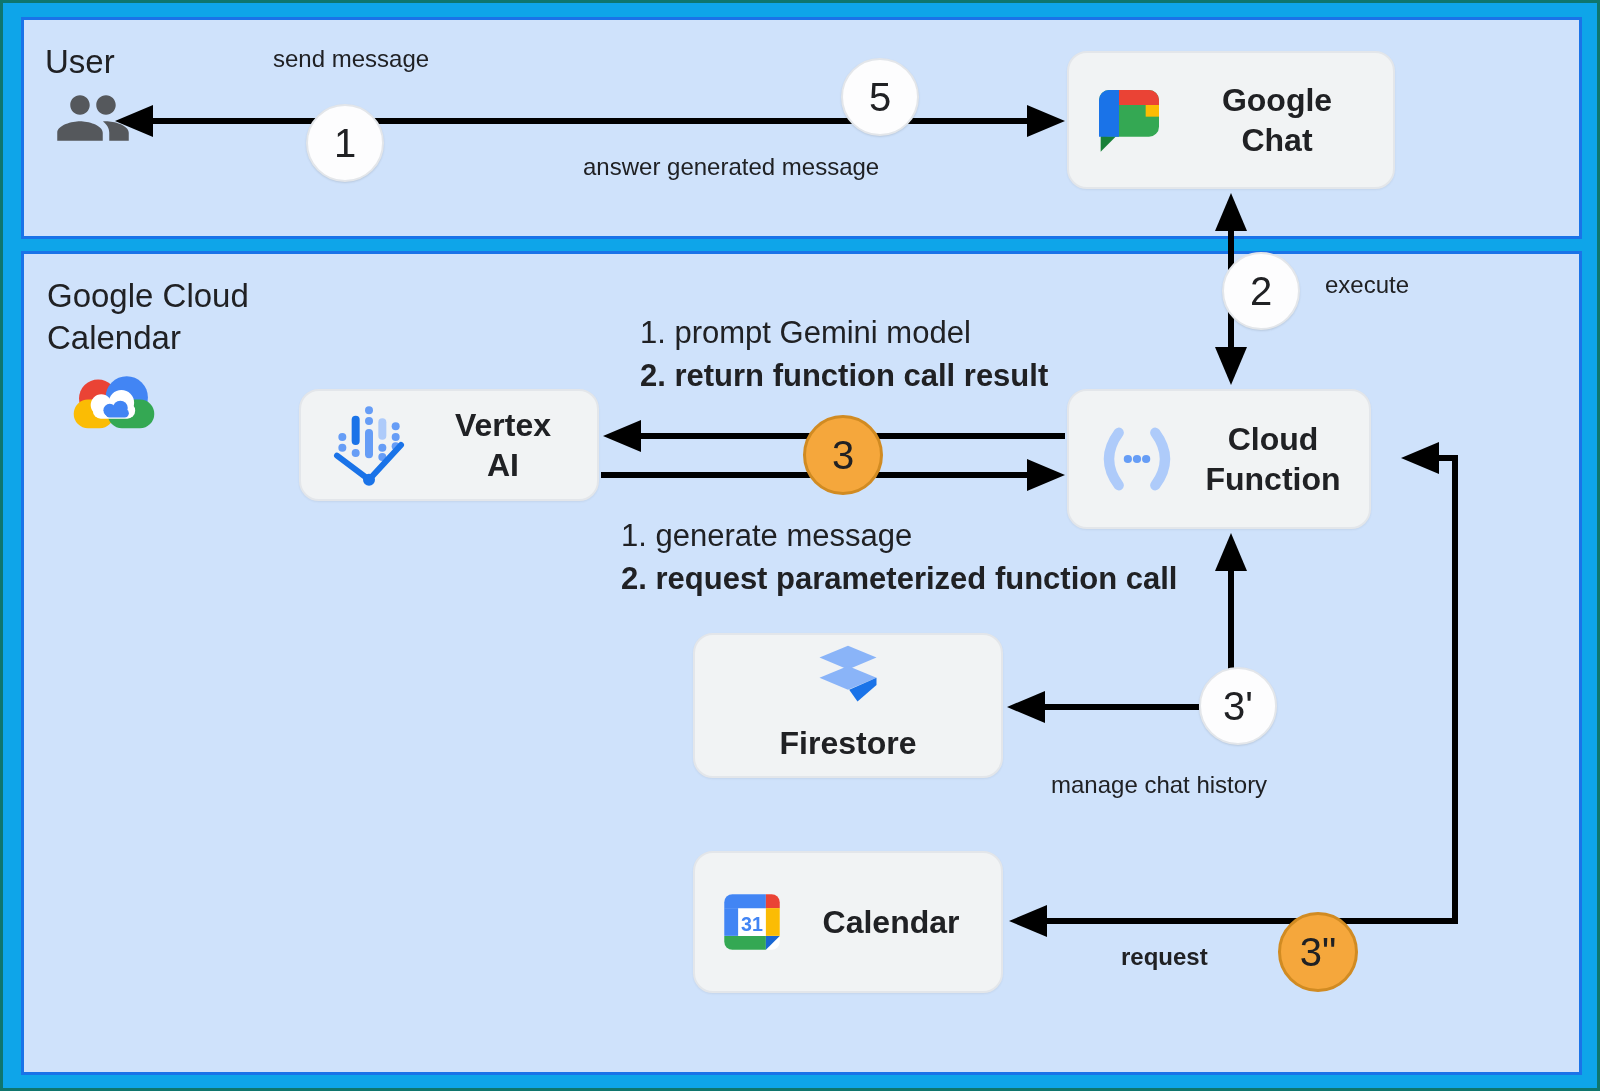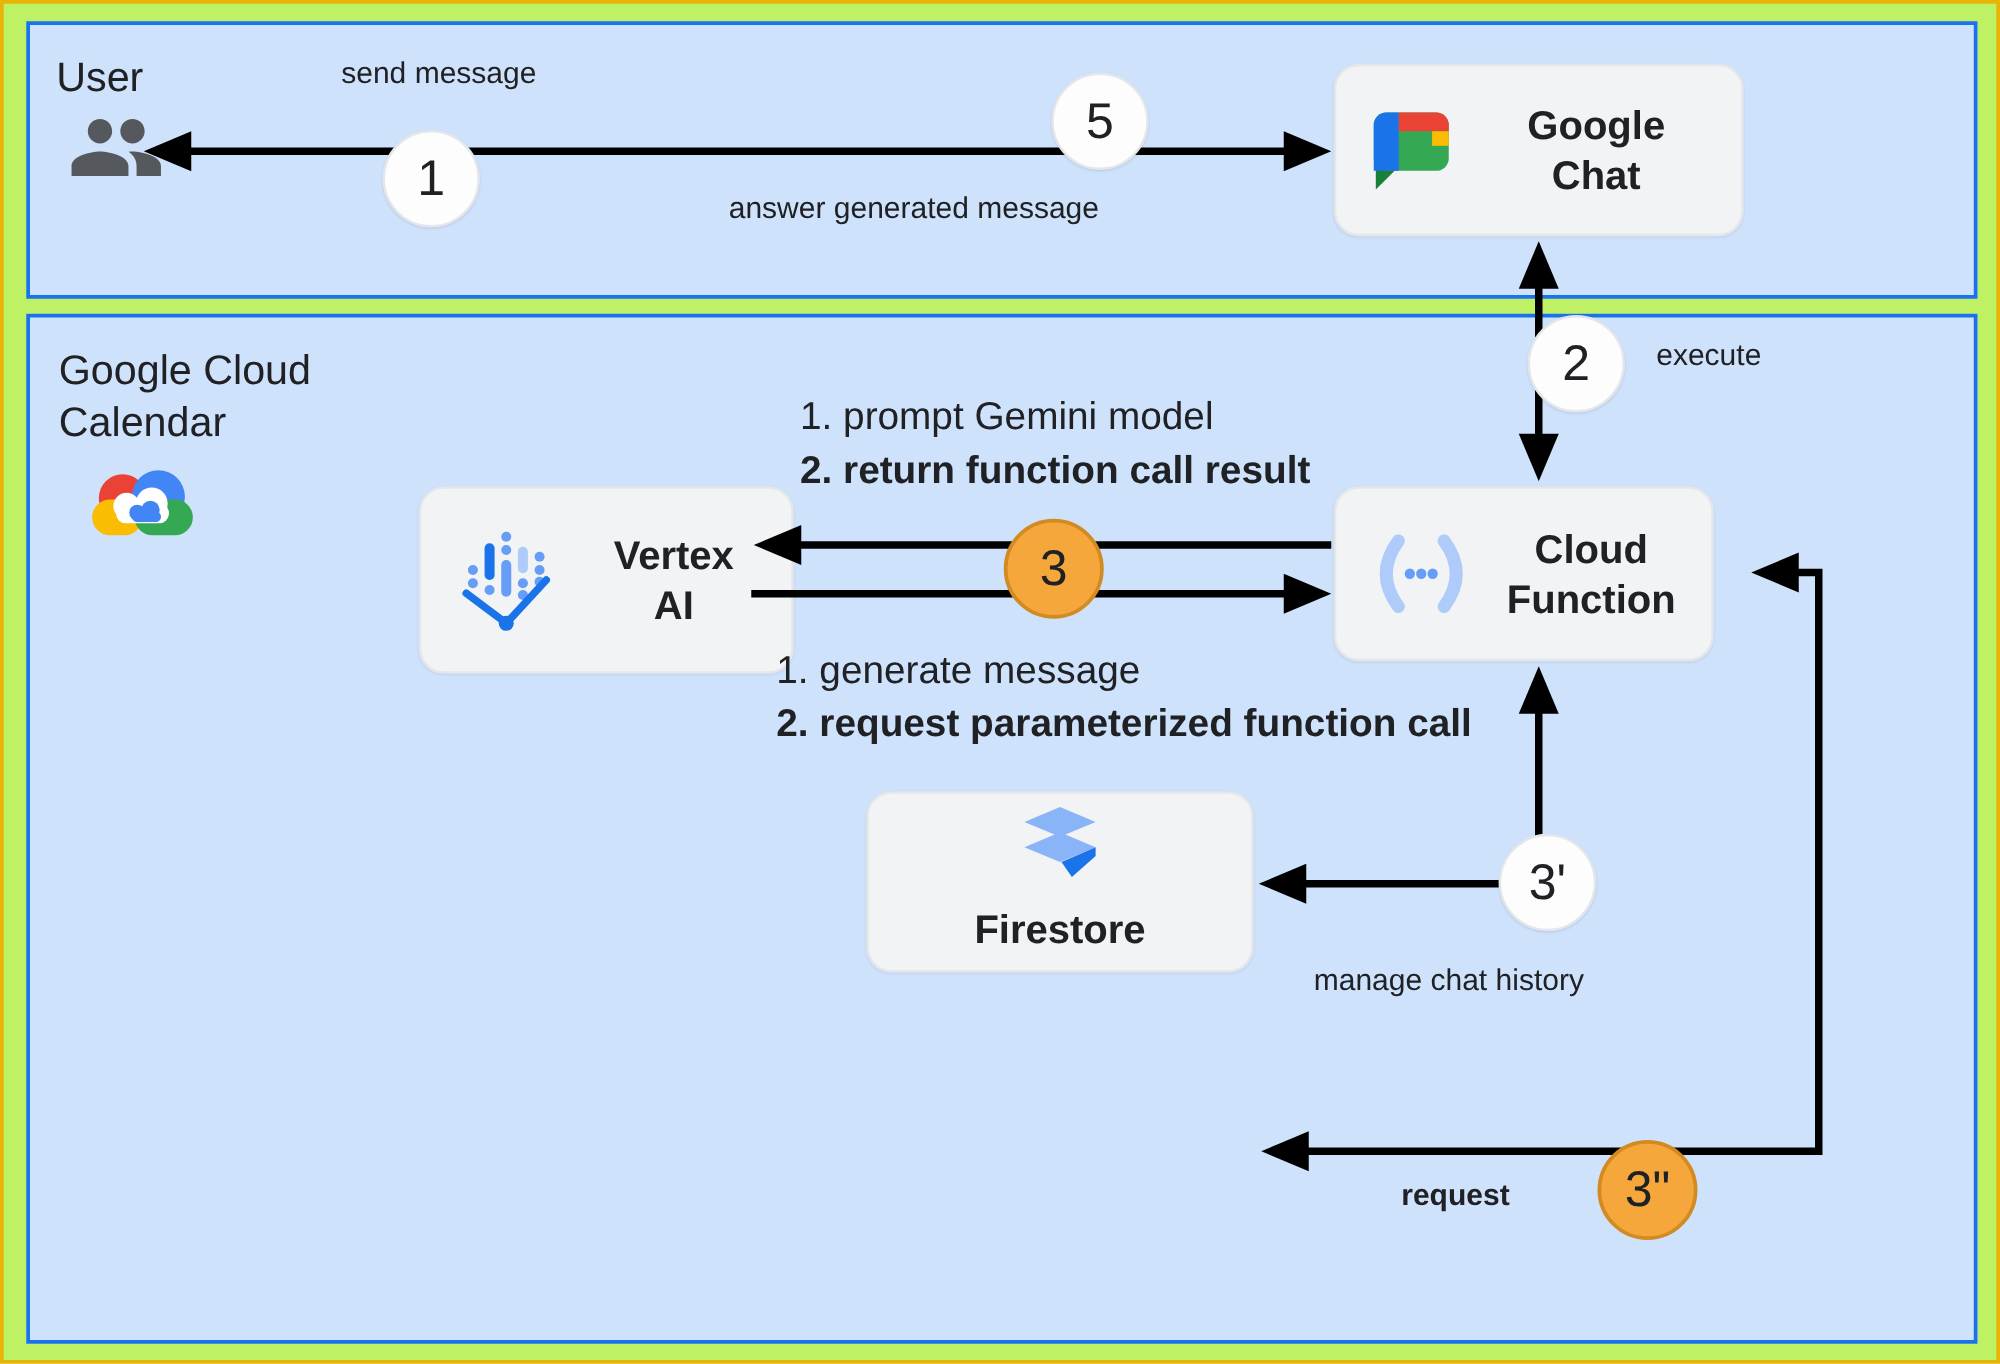--- a/index.html
+++ b/index.html
@@ -1,19 +1,19 @@
 <!DOCTYPE html>
 <html style="--panel-fill: #cfe2fb; --panel-border: #1a73e8; --node-fill: #f1f3f4; --node-border: #e3e6ea; --badge-orange: #f5a73c; --badge-orange-border: #d18b22; --arrow-color: #000000; --text-color: #202124;"><head>
 <meta charset="utf-8">
 <style>
   * { margin:0; padding:0; box-sizing:border-box; }
   body { font-family:"Liberation Sans", sans-serif; background:#ffffff; }
   .canvas {
     position:relative; width:1600px; height:1091px;
-    background:#bef264; border:3px solid #eab308; overflow:hidden;
+    background:#0ea5e9; border:3px solid #0f766e; overflow:hidden;
   }
   .panel {
     position:absolute;
     background:var(--panel-fill,#cfe2fb);
     border:3px solid var(--panel-border,#1a73e8);
   }
   .panel-user  { left:18px; top:14px;  width:1561px; height:222px; }
   .panel-cloud { left:18px; top:248px; width:1561px; height:824px; }
 
   .node {
@@ -103,21 +103,21 @@
       <rect x="44" y="28" width="44" height="27" rx="13.5" fill="#34a853"></rect>
       <circle cx="38" cy="33" r="10" fill="#ffffff"></circle>
       <circle cx="57" cy="31" r="12" fill="#ffffff"></circle>
       <rect x="30" y="31" width="40" height="15" rx="7.5" fill="#ffffff"></rect>
       <circle cx="46" cy="38" r="6" fill="#4285f4"></circle>
       <circle cx="56" cy="36" r="7" fill="#4285f4"></circle>
       <rect x="42" y="37" width="22" height="8" rx="4" fill="#4285f4"></rect>
     </svg>
   </span>
 
-  <div class="node" style="left:296px; top:386px; width:300px; height:150px;margin-left:36px;">
+  <div class="node" style="left:296px; top:386px; width:300px; height:112px;">
     <span class="icon">
       <svg width="96" height="96" viewBox="0 0 72 72">
         <g fill="#669df6">
           <circle cx="16" cy="30" r="3"></circle>
             <circle cx="16" cy="38" r="3"></circle>
           <rect x="23" y="14" width="6" height="22" rx="3" fill="#1a73e8"></rect>
           <circle cx="26" cy="42" r="3"></circle>
           <circle cx="36" cy="10" r="3"></circle>
             <circle cx="36" cy="18" r="3"></circle>
           <rect x="33" y="24" width="6" height="22" rx="3"></rect>
@@ -158,20 +158,35 @@
     <span class="icon">
       <svg width="76" height="76" viewBox="0 0 64 64">
         <path fill="#8ab4f8" d="M8 19 L32 9 L56 19 L32 29 Z"></path>
         <path fill="#8ab4f8" d="M8 36 L32 26 L56 36 L32 46 Z"></path>
         <path fill="#1a73e8" d="M33 46 L56 36 L56 42 L40 56 Z"></path>
       </svg>
     </span>
     <div class="node-label">Firestore</div>
   </div>
 
+  <div class="node" style="left:690px; top:848px; width:310px; height:142px;">
+    <span class="icon">
+      <svg width="74" height="74" viewBox="0 0 64 64">
+        <rect x="8" y="8" width="48" height="48" rx="7" fill="#ffffff"></rect>
+        <path fill="#4285f4" d="M8 20 V15 a7 7 0 0 1 7 -7 h29 v12 z"></path>
+        <path fill="#4285f4" d="M8 20 h12 v24 H8 z"></path>
+        <path fill="#ea4335" d="M44 8 h5 a7 7 0 0 1 7 7 v5 h-12 z"></path>
+        <path fill="#fbbc04" d="M44 20 h12 v24 h-12 z"></path>
+        <path fill="#34a853" d="M8 44 h36 v12 H15 a7 7 0 0 1 -7 -7 z"></path>
+        <path fill="#1967d2" d="M44 44 h12 L44 56 z"></path>
+        <text x="32" y="40" text-anchor="middle" fill="#4285f4" font-size="17" font-weight="bold" font-family="Liberation Sans, sans-serif">31</text>
+      </svg>
+    </span>
+    <div class="node-label">Calendar</div>
+  </div>
 
   <div class="lbl" style="left:1322px; top:268px;">execute</div>
 
   <div class="lbl lbl-sm" style="left:637px; top:312px;">1. prompt Gemini model</div>
   <div class="lbl lbl-sm bold" style="left:637px; top:355px;">2. return function call result</div>
 
   <div class="lbl lbl-sm" style="left:618px; top:515px;">1. generate message</div>
   <div class="lbl lbl-sm bold" style="left:618px; top:558px;">2. request parameterized function call</div>
 
   <div class="lbl" style="left:1048px; top:768px;">manage chat history</div>

